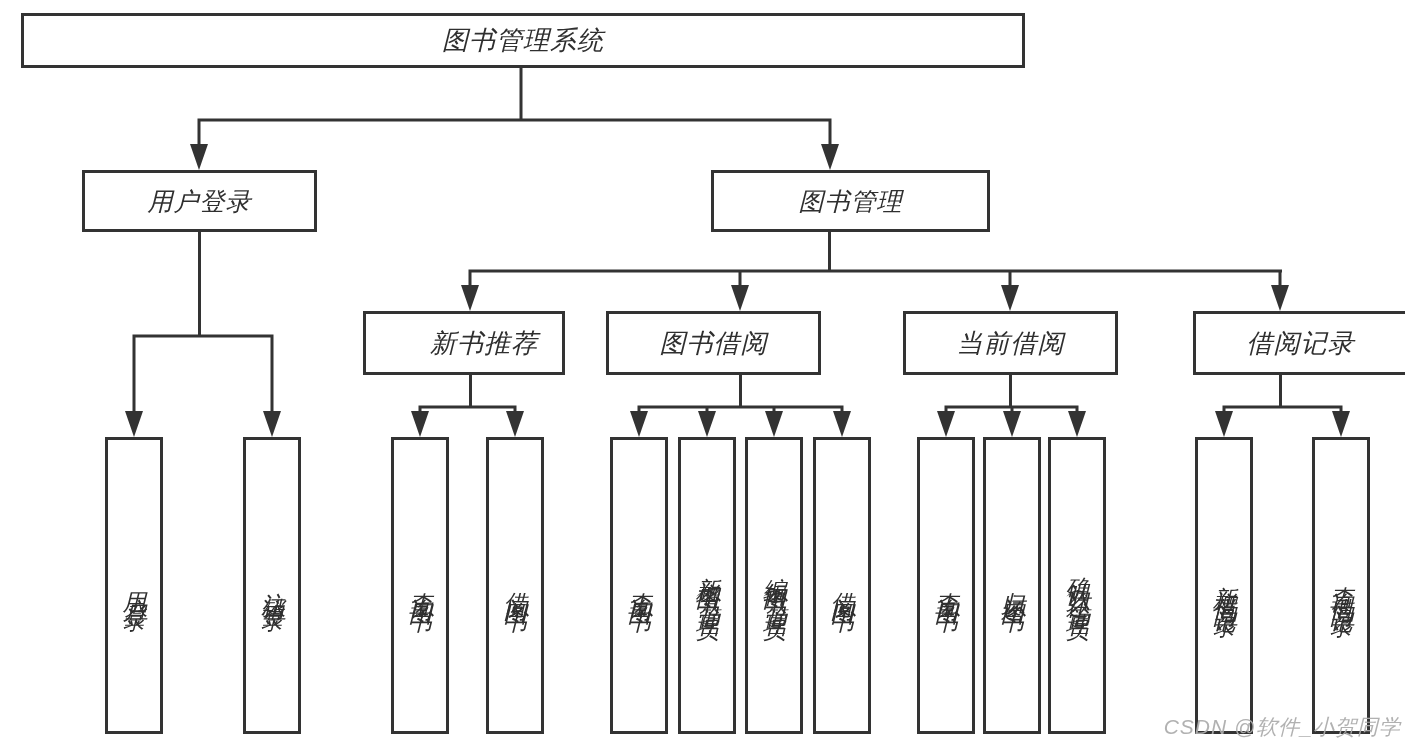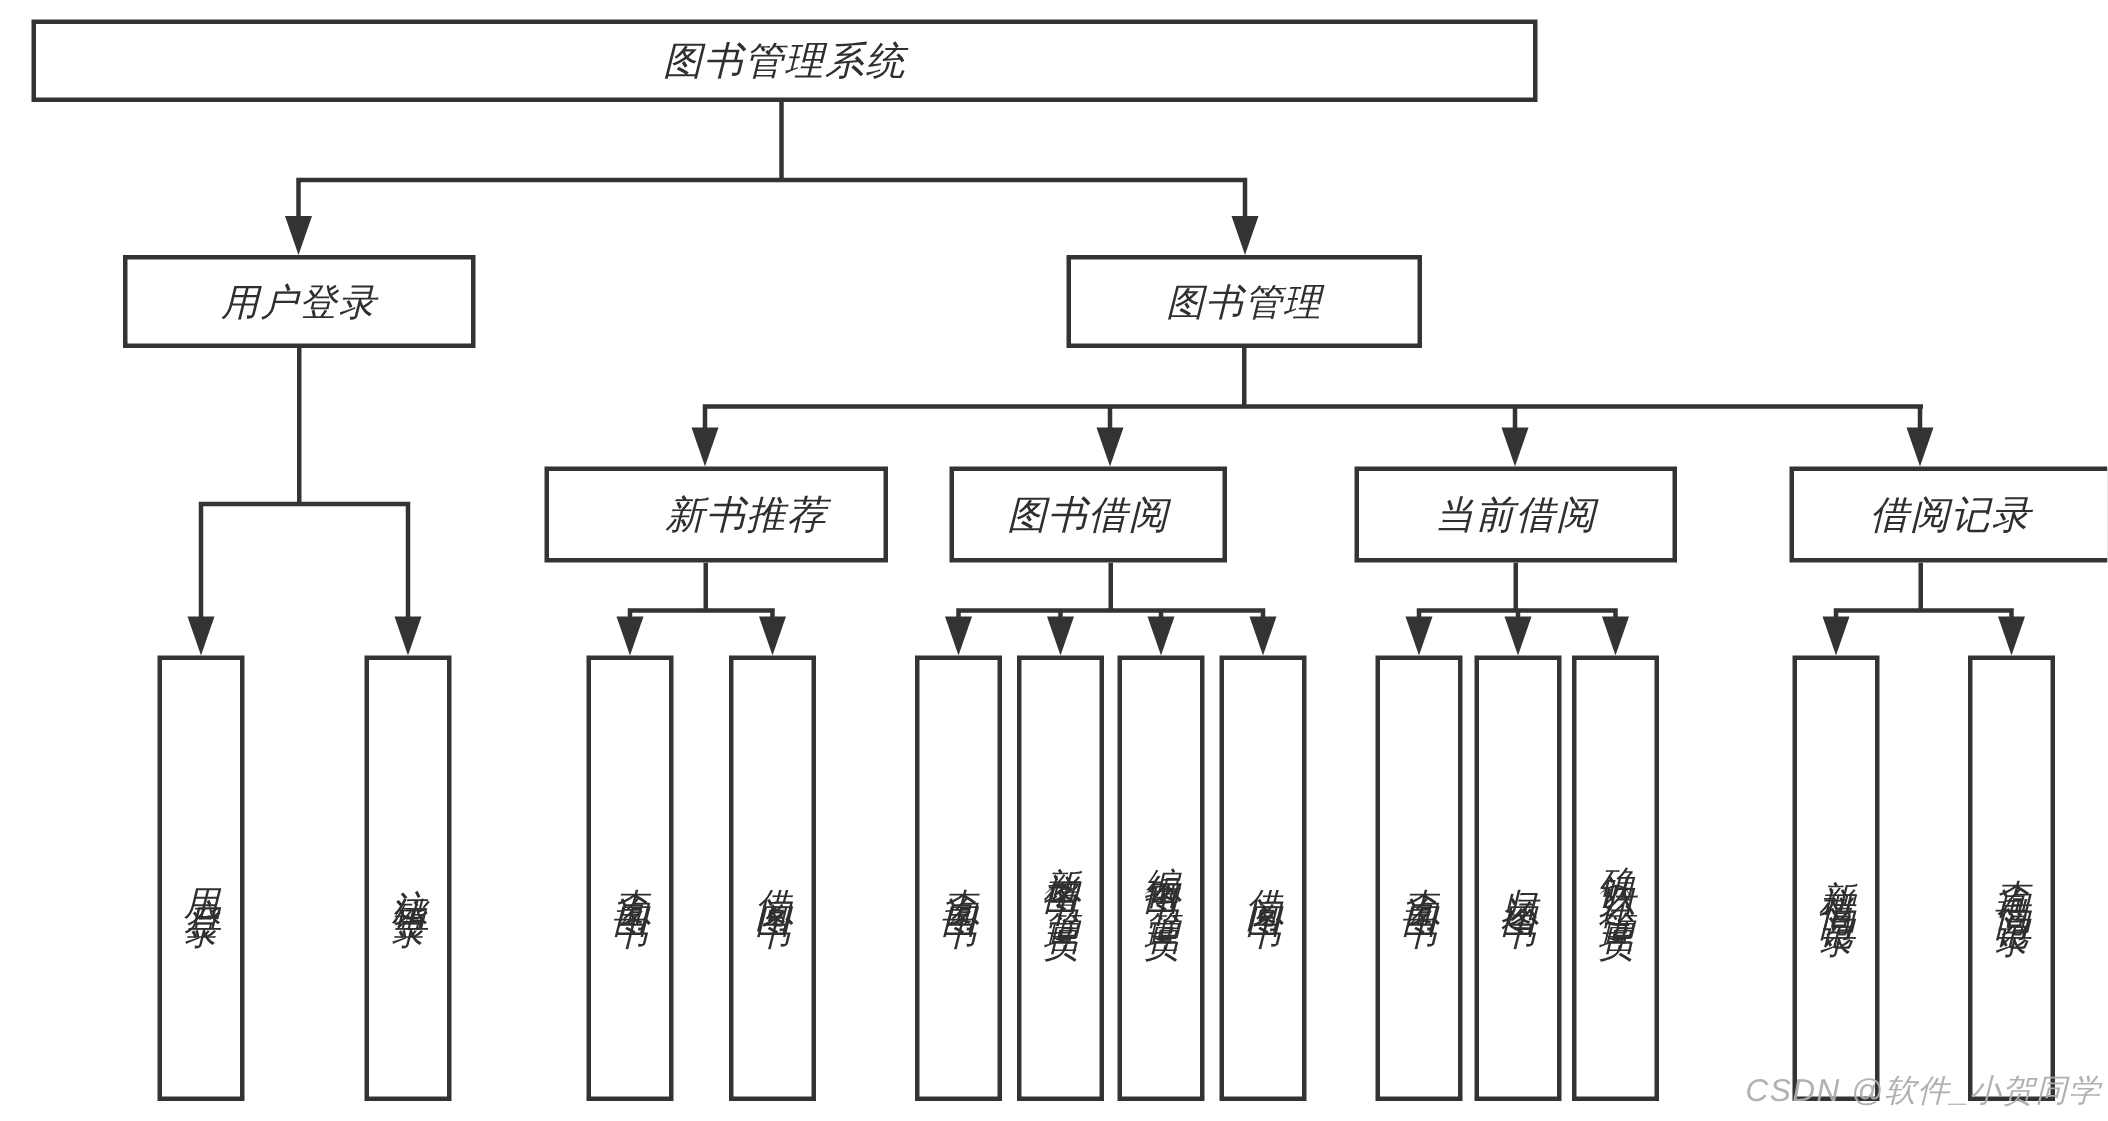--- a/index.html
+++ b/index.html
@@ -28,24 +28,24 @@
     justify-content: center;
     color: #2f2f2f;
     font-size: 25px;
     letter-spacing: 1px;
     white-space: nowrap;
   }
   .root {
     left: 21px; top: 13px; width: 1004px; height: 55px; font-size: 26px;
   }
   .l2-0 { left: 82px;  top: 170px; width: 235px; height: 62px; }
-  .l2-1 { left: 711px; top: 170px; width: 237px; height: 62px; }
+  .l2-1 { left: 711px; top: 170px; width: 279px; height: 62px; }
   .l3   { top: 311px; height: 64px; font-size: 26px; }
-  .l3-0 { left: 363px;  width: 229px; padding-left: 40px; }
-  .l3-1 { left: 633px;  width: 185px; }
+  .l3-0 { left: 363px;  width: 202px; padding-left: 40px; }
+  .l3-1 { left: 606px;  width: 215px; }
   .l3-2 { left: 903px;  width: 215px; }
   .l3-3 { left: 1173px; width: 215px; margin-left: 20px; }
   .vbox {
     position: absolute;
     top: 437px;
     width: 58px;
     height: 297px;
     box-sizing: border-box;
     background: #ffffff;
     border: 3px solid #333333;

